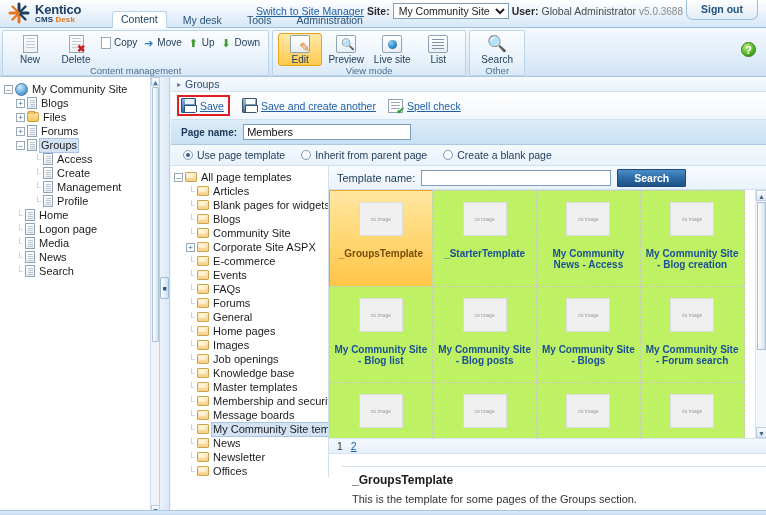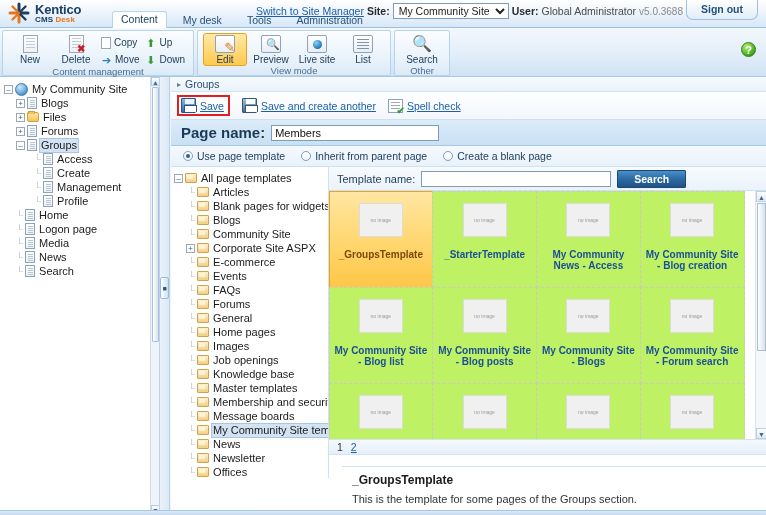--- a/index.html
+++ b/index.html
@@ -93,21 +93,21 @@
   .rbtn-big.sel {
     background: linear-gradient(to bottom,#ffe9a8,#ffc94d);
     border: 1px solid #e8a21c;
   }
   .rbtn-big .lbl { font-size: 10px; color: #23415f; margin-top: 1px; line-height: 11px; }
   .rbtn-small {
     display: flex; align-items: center; gap: 3px; cursor: pointer;
     padding: 1px 3px 1px 1px; border-radius: 3px; height: 15px;
   }
   .rbtn-small .lbl { font-size: 10px; color: #23415f; line-height: 12px; }
-  .rcol { display: flex; flex-direction: column; gap: 2px; padding-top: 2px; }
+  .rcol { display: flex; gap: 2px; padding-top: 2px; }
 
   .icon-doc {
     width: 15px; height: 18px; background: linear-gradient(to bottom,#ffffff,#eef1f4);
     border: 1px solid #9aa7b4; position: relative;
   }
   .icon-doc::before {
     content:""; position:absolute; top:2px; left:2px; right:2px; height:1px;
     background:#c3ccd6; box-shadow: 0 3px 0 #c3ccd6, 0 6px 0 #c3ccd6, 0 9px 0 #c3ccd6;
   }
   .icon-doc.del::after {
@@ -280,21 +280,21 @@
     content:"\2714"; position:absolute; right:-3px; bottom:-4px; color:#2f9e2f;
     font-size:10px; font-weight:bold; line-height:10px;
   }
 
   .form-strip {
     background: linear-gradient(to bottom,#dcecf9,#c9e0f4);
     border-bottom: 1px solid #a8cae8;
     padding: 4px 0 4px 10px;
   }
   .form-row { display: flex; align-items: center; gap: 6px; }
-  .form-lbl { font-size: 15px; font-weight: bold; color: #1c3a58; }
+  .form-lbl { font-size: 10px; font-weight: bold; color: #1c3a58; }
   .txt-input {
     font-family: "Liberation Sans", sans-serif; font-size: 11px;
     border: 1px solid #7f9db9; background: #fff; height: 16px;
     padding: 1px 3px; color: #111; width: 168px;
   }
   .radio-strip {
     background: linear-gradient(to bottom,#f4f9fd,#e9f2fa);
     border-bottom: 1px solid #cfe0ef;
     padding: 4px 0 4px 12px; display: flex; align-items: center; gap: 16px;
   }

